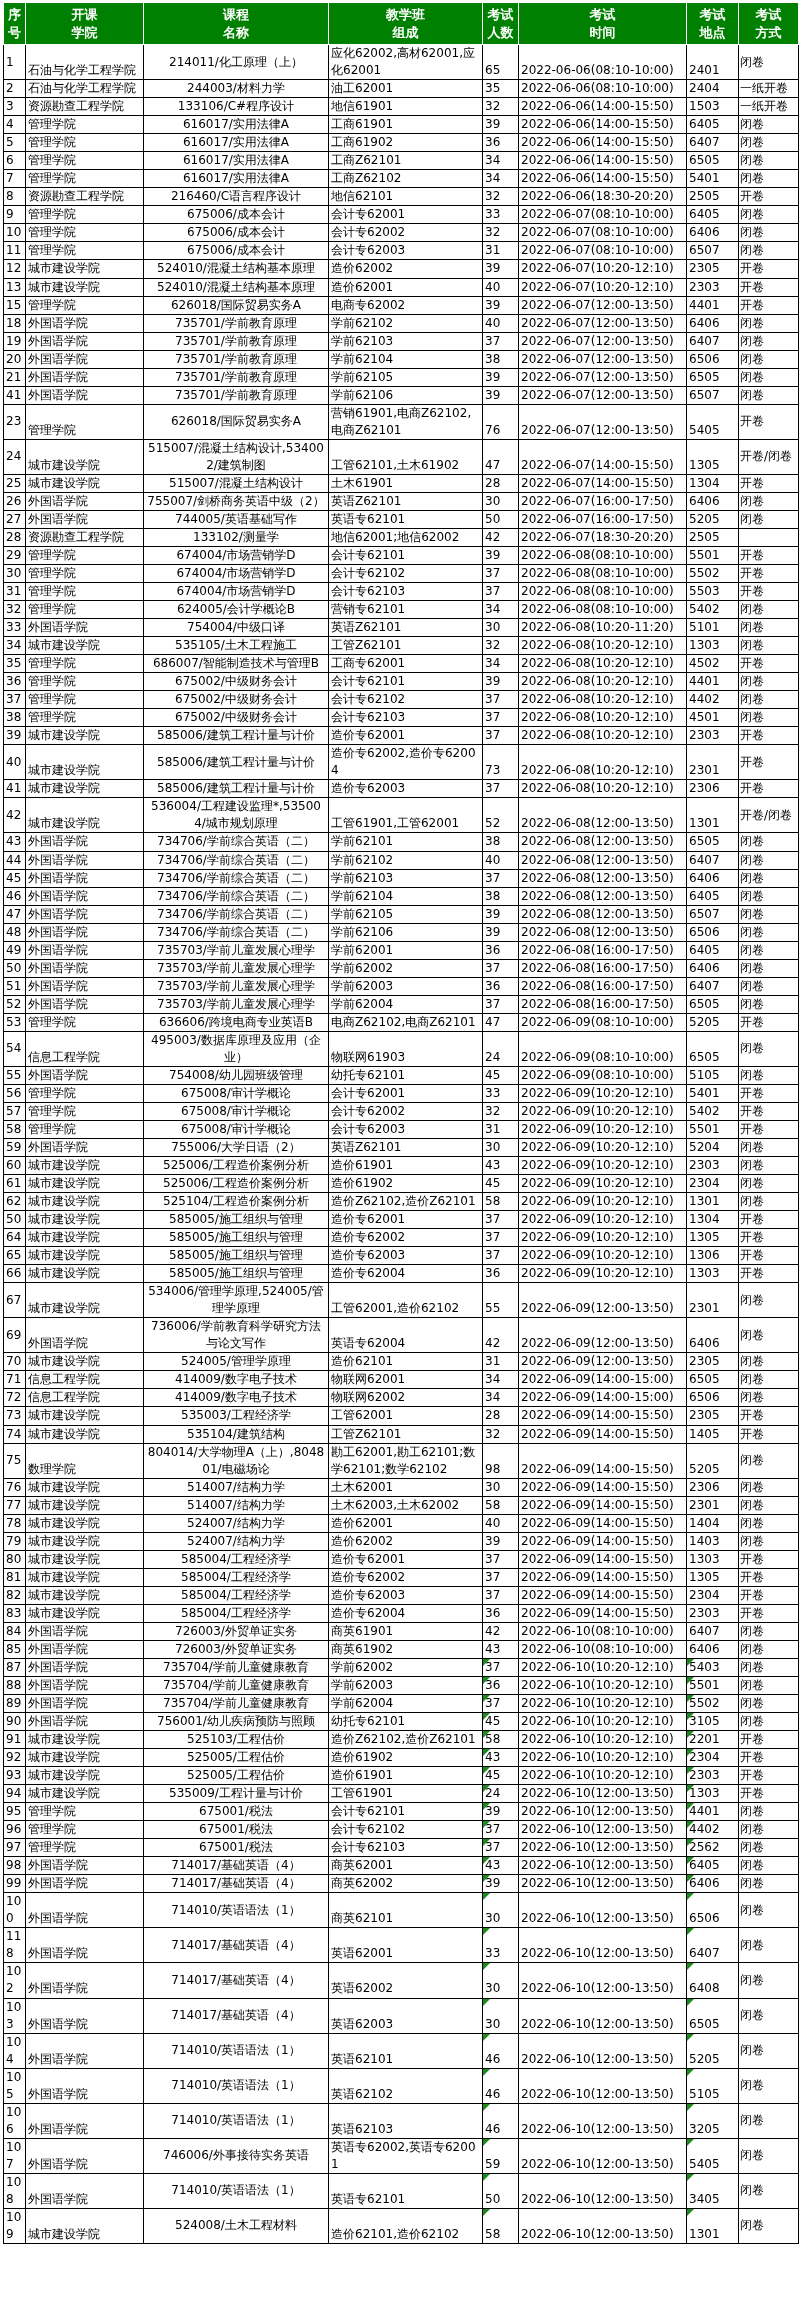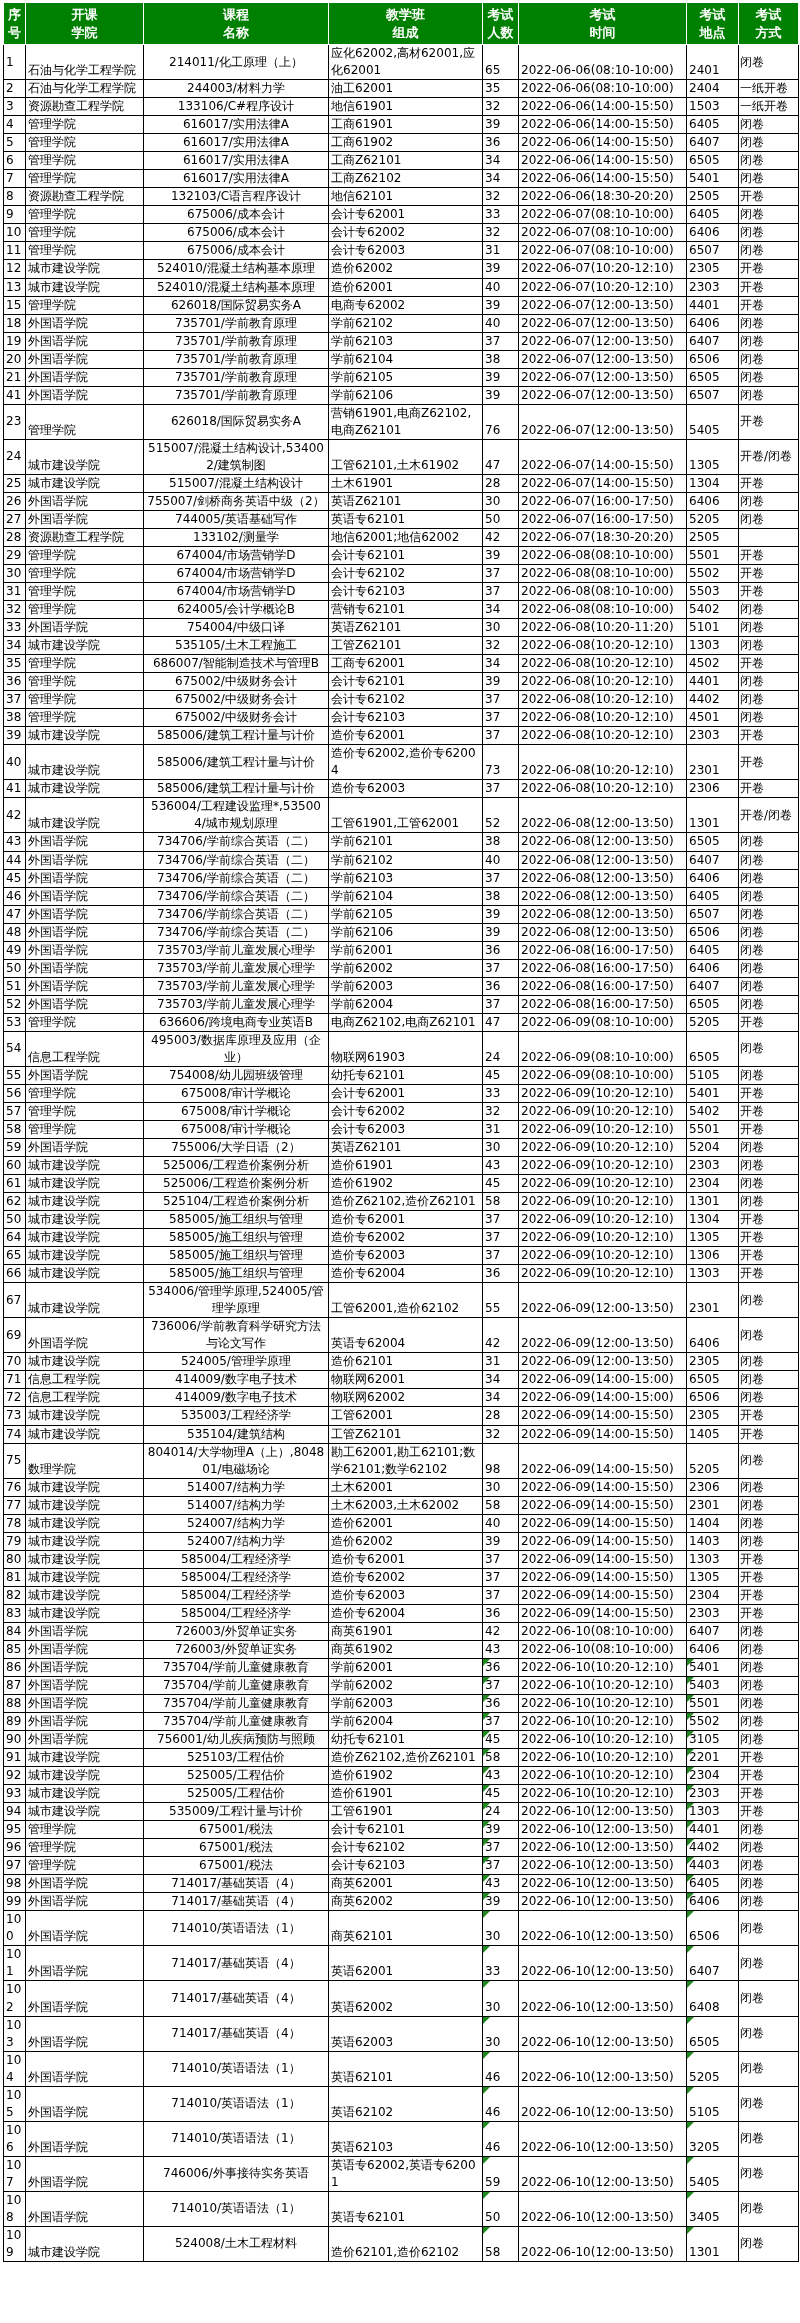--- a/index.html
+++ b/index.html
@@ -126,21 +126,21 @@
           <td class="c-course">616017/实用法律A</td>
           <td class="c-classes">工商Z62102</td>
           <td class="c-count">34</td>
           <td class="c-time">2022-06-06(14:00-15:50)</td>
           <td class="c-room">5401</td>
           <td class="c-method">闭卷</td>
         </tr>
         <tr>
           <td class="c-no">8</td>
           <td class="c-college">资源勘查工程学院</td>
-          <td class="c-course">132103/C语言程序设计</td>
+          <td class="c-course">216460/C语言程序设计</td>
           <td class="c-classes">地信62101</td>
           <td class="c-count">32</td>
           <td class="c-time">2022-06-06(18:30-20:20)</td>
           <td class="c-room">2505</td>
           <td class="c-method">开卷</td>
         </tr>
         <tr>
           <td class="c-no">9</td>
           <td class="c-college">管理学院</td>
           <td class="c-course">675006/成本会计</td>
@@ -864,30 +864,20 @@
           <td class="c-no">85</td>
           <td class="c-college">外国语学院</td>
           <td class="c-course">726003/外贸单证实务</td>
           <td class="c-classes">商英61902</td>
           <td class="c-count">43</td>
           <td class="c-time">2022-06-10(08:10-10:00)</td>
           <td class="c-room">6406</td>
           <td class="c-method">闭卷</td>
         </tr>
         <tr>
-          <td class="c-no">86</td>
-          <td class="c-college">外国语学院</td>
-          <td class="c-course">735704/学前儿童健康教育</td>
-          <td class="c-classes">学前62001</td>
-          <td class="c-count marked">36</td>
-          <td class="c-time">2022-06-10(10:20-12:10)</td>
-          <td class="c-room marked">5401</td>
-          <td class="c-method">闭卷</td>
-        </tr>
-        <tr>
           <td class="c-no">87</td>
           <td class="c-college">外国语学院</td>
           <td class="c-course">735704/学前儿童健康教育</td>
           <td class="c-classes">学前62002</td>
           <td class="c-count marked">37</td>
           <td class="c-time">2022-06-10(10:20-12:10)</td>
           <td class="c-room marked">5403</td>
           <td class="c-method">闭卷</td>
         </tr>
         <tr>
@@ -980,21 +970,21 @@
           <td class="c-room marked">4402</td>
           <td class="c-method">闭卷</td>
         </tr>
         <tr>
           <td class="c-no">97</td>
           <td class="c-college">管理学院</td>
           <td class="c-course">675001/税法</td>
           <td class="c-classes">会计专62103</td>
           <td class="c-count marked">37</td>
           <td class="c-time">2022-06-10(12:00-13:50)</td>
-          <td class="c-room marked">4403</td>
+          <td class="c-room marked">2562</td>
           <td class="c-method">闭卷</td>
         </tr>
         <tr>
           <td class="c-no">98</td>
           <td class="c-college">外国语学院</td>
           <td class="c-course">714017/基础英语（4）</td>
           <td class="c-classes">商英62001</td>
           <td class="c-count marked">43</td>
           <td class="c-time">2022-06-10(12:00-13:50)</td>
           <td class="c-room marked">6405</td>
@@ -1014,21 +1004,21 @@
           <td class="c-no">100</td>
           <td class="c-college">外国语学院</td>
           <td class="c-course">714010/英语语法（1）</td>
           <td class="c-classes">商英62101</td>
           <td class="c-count marked">30</td>
           <td class="c-time">2022-06-10(12:00-13:50)</td>
           <td class="c-room marked">6506</td>
           <td class="c-method">闭卷</td>
         </tr>
         <tr>
-          <td class="c-no">101</td>
+          <td class="c-no">118</td>
           <td class="c-college">外国语学院</td>
           <td class="c-course">714017/基础英语（4）</td>
           <td class="c-classes">英语62001</td>
           <td class="c-count marked">33</td>
           <td class="c-time">2022-06-10(12:00-13:50)</td>
           <td class="c-room marked">6407</td>
           <td class="c-method">闭卷</td>
         </tr>
         <tr>
           <td class="c-no">102</td>

